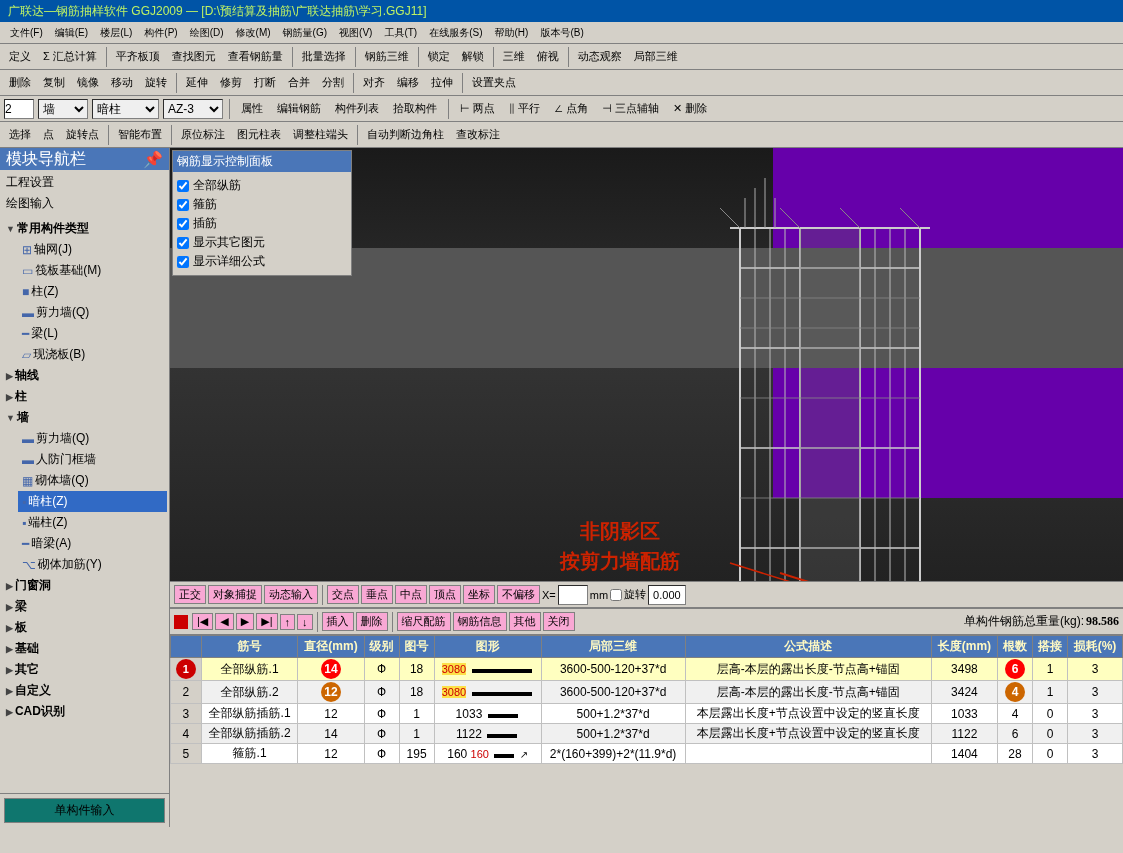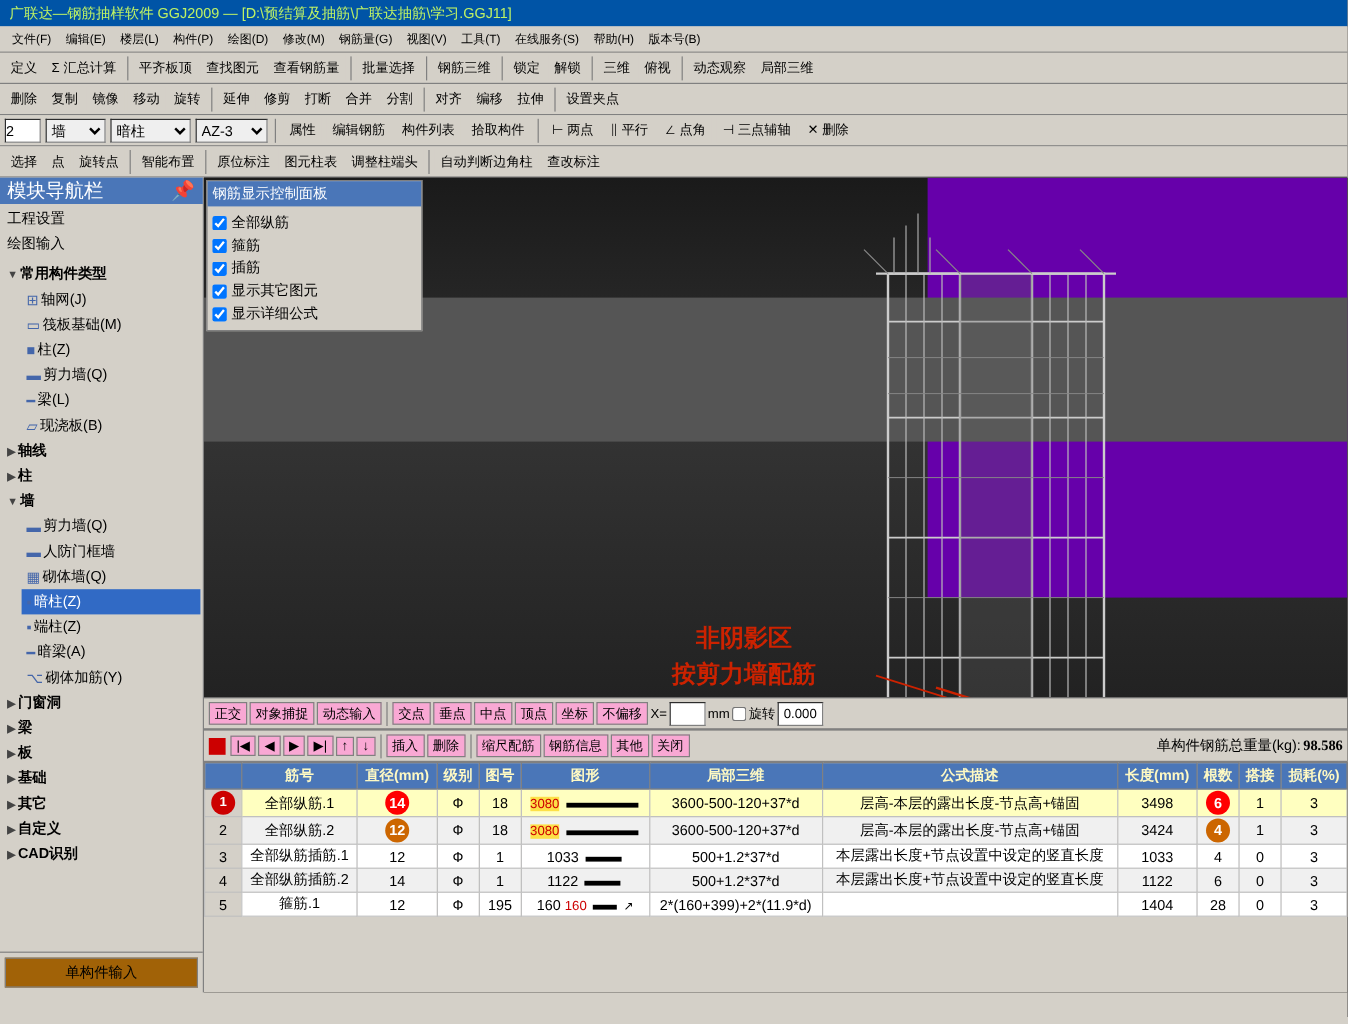--- a/index.html
+++ b/index.html
@@ -31,21 +31,21 @@
     .left-panel-header { background: #4a76b8; color: white; height: 22px; display: flex; align-items: center; padding: 0 6px; font-size: 16px; justify-content: space-between; }
     .left-panel-body { flex: 1; overflow: auto; padding: 2px; }
     .nav-item { padding: 2px 4px; cursor: pointer; display: flex; align-items: center; gap: 2px; }
     .nav-item.selected { background: #316ac5; color: white; }
     .nav-section { padding: 2px 4px; font-weight: bold; cursor: pointer; display: flex; align-items: center; gap: 2px; }
     .nav-children { padding-left: 16px; }
     .expand-icon { font-size: 9px; color: #444; }
     
     
     .left-panel-buttons { padding: 4px; display: flex; flex-direction: column; gap: 2px; border-top: 1px solid #808080; }
-    .left-btn { background: #a16207; border: 1px solid #808080; padding: 3px 6px; font-size: 12px; cursor: pointer; text-align: center; }
+    .left-btn { background: #0f766e; border: 1px solid #808080; padding: 3px 6px; font-size: 12px; cursor: pointer; text-align: center; }
     
     
     .viewport-area { flex: 1; display: flex; flex-direction: column; background: #2a2a2a; position: relative; overflow: hidden; }
     
     
     .canvas-area { flex: 1; position: relative; overflow: hidden; background: #1a1a1a; }
     
     
     .rebar-panel { position: absolute; top: 2px; left: 2px; background: #d4d0c8; border: 1px solid #808080; padding: 4px; width: 180px; }
     .rebar-panel-title { background: #4a76b8; color: white; padding: 2px 4px; font-size: 12px; margin: -4px -4px 4px -4px; }

